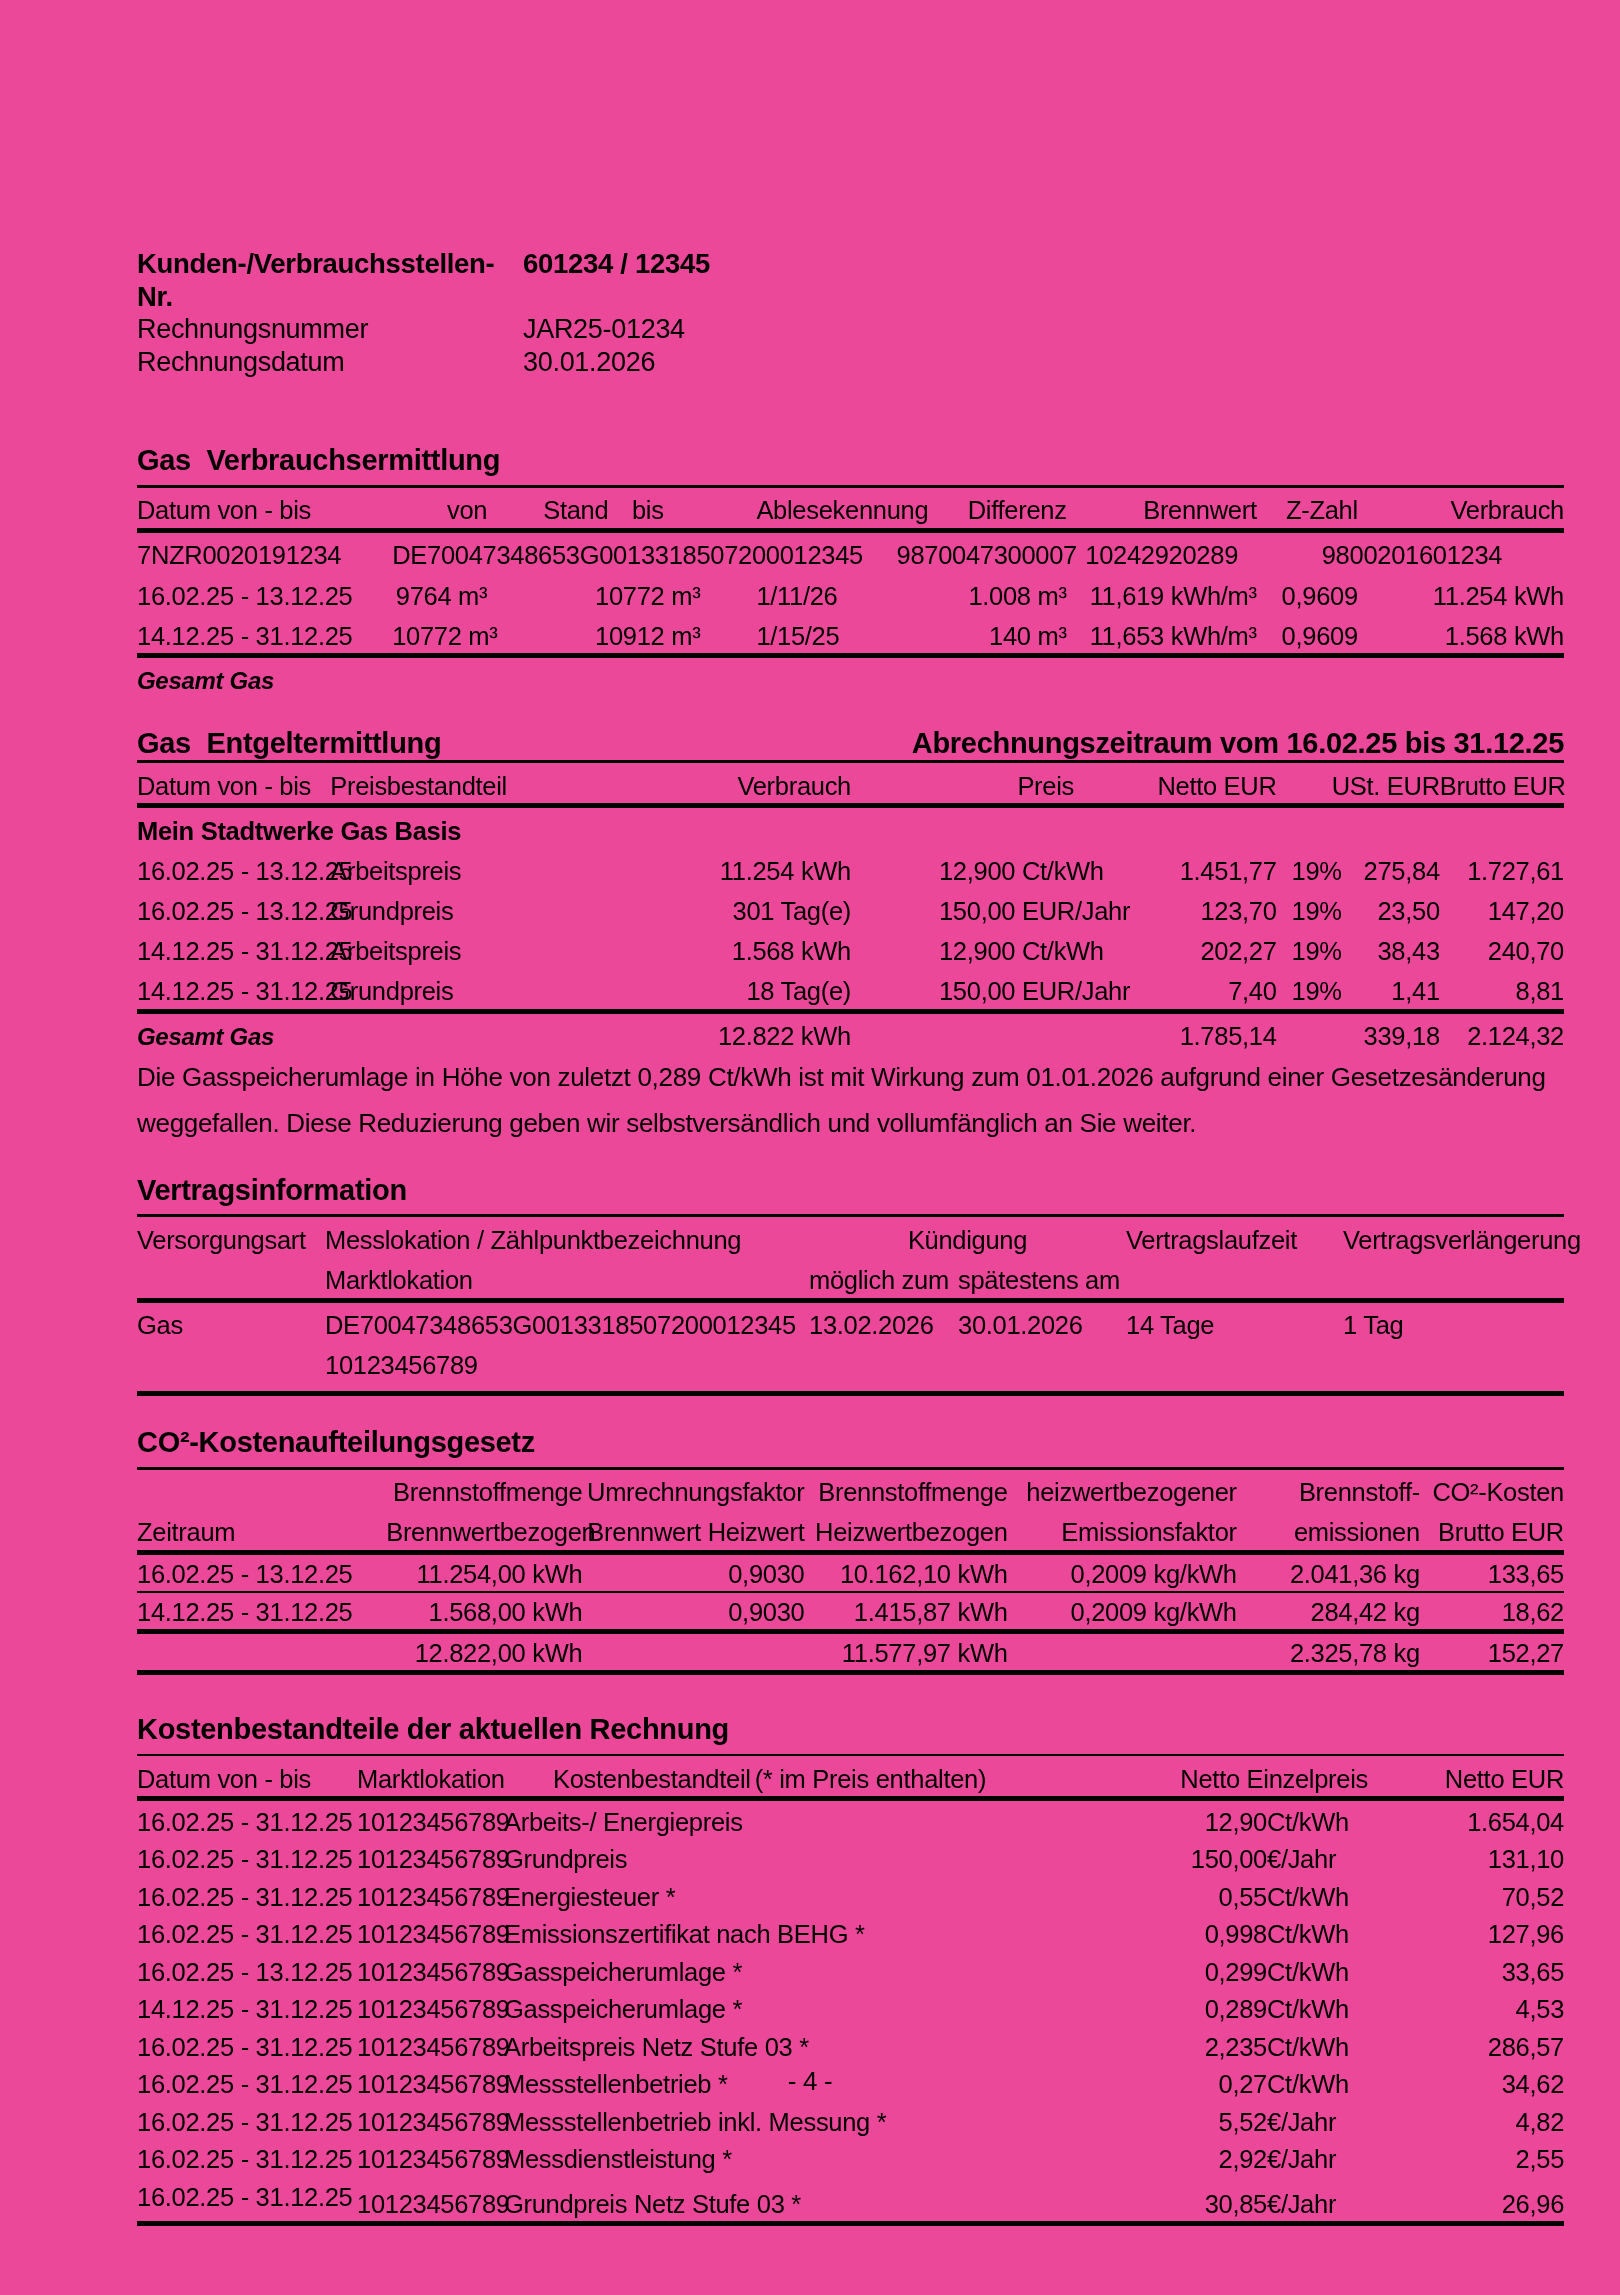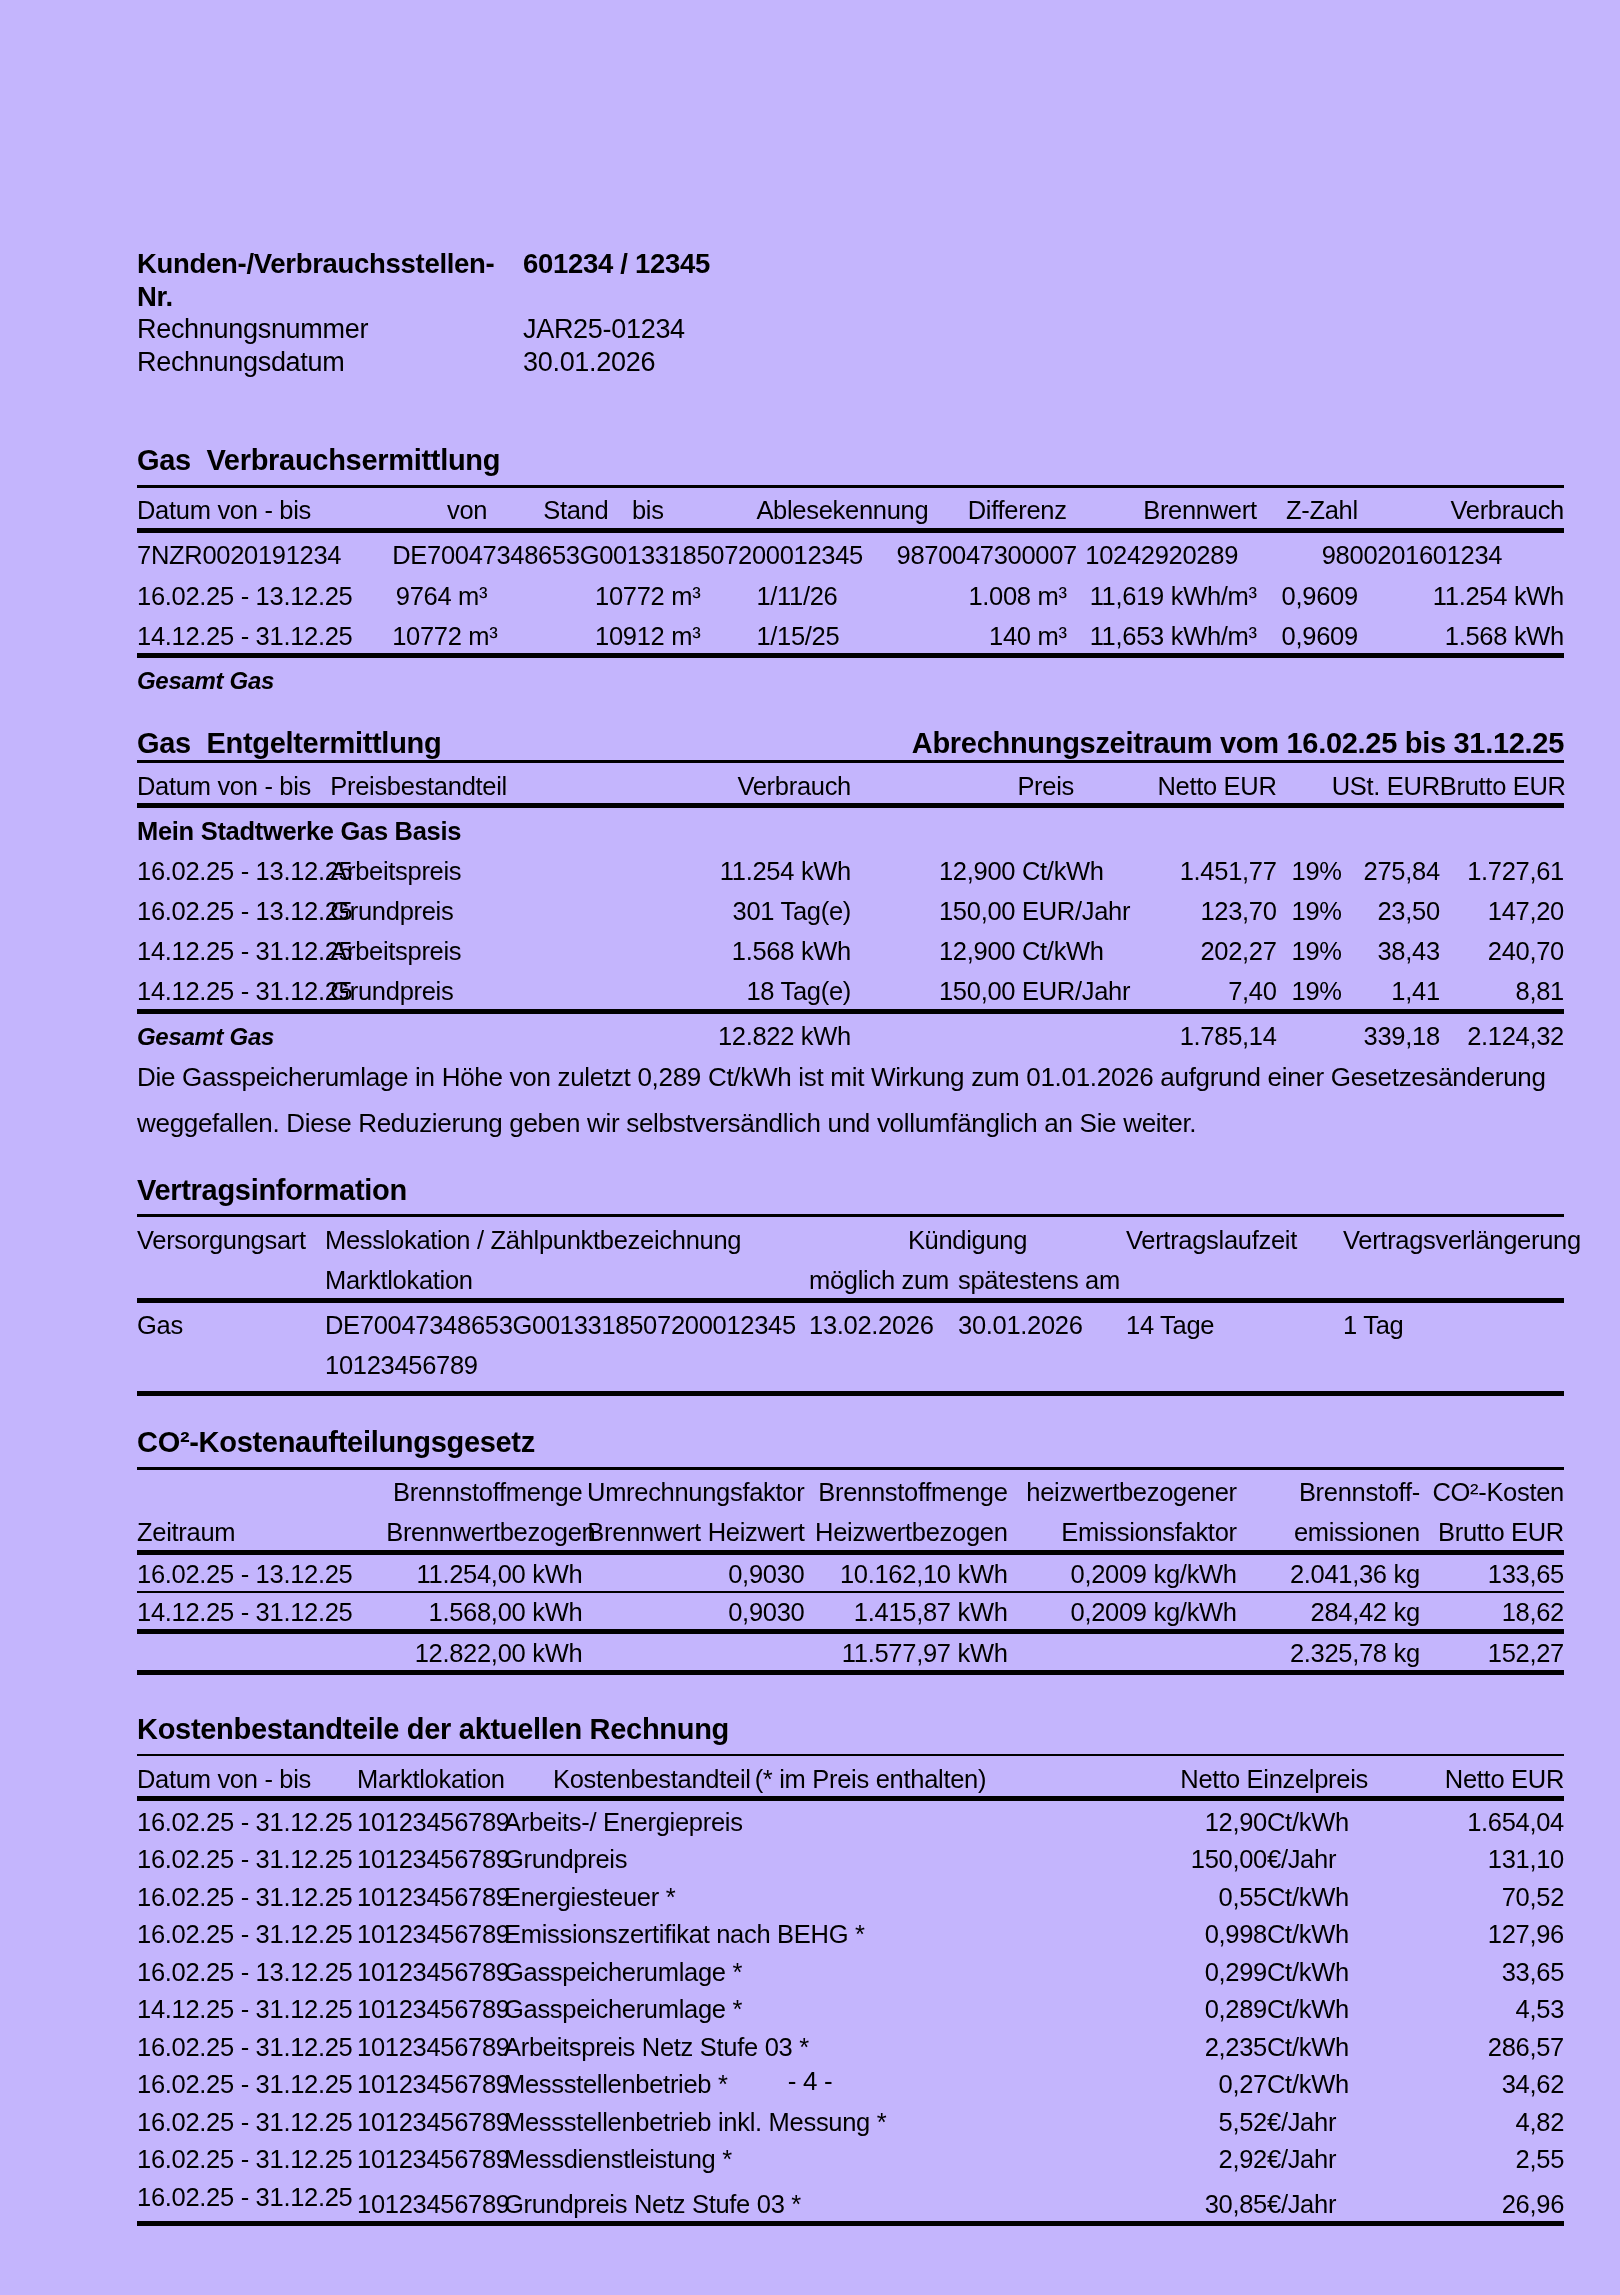--- a/index.html
+++ b/index.html
@@ -1,16 +1,16 @@
 <!DOCTYPE html>
 <html style="font-size:10.5px"><head>
 <meta charset="utf-8">
 <style>
   html,body{margin:0;padding:0;background:#fff;}
-  .page{position:relative;width:1620px;height:2295px;background:#c4b5fd;color:#000;
+  .page{position:relative;width:1620px;height:2295px;background:#ec4899;color:#000;
         font-family:"Liberation Sans",sans-serif;overflow:hidden;}
   .content{position:absolute;left:137px;top:247px;width:1427px;letter-spacing:-0.3px;}
   
   .meta{display:grid;grid-template-columns:386px 1fr;font-size:27px;line-height:33px;}
   .meta .mb{font-weight:bold;font-size:27.5px;}
   
   .sec-title{font-size:29px;font-weight:bold;white-space:pre-wrap;
              border-bottom:3.9px solid #000;padding-bottom:7.9px;}
   .sec-title.thin{border-bottom-width:2.6px;}
   .title-row{display:flex;justify-content:space-between;align-items:flex-end;

